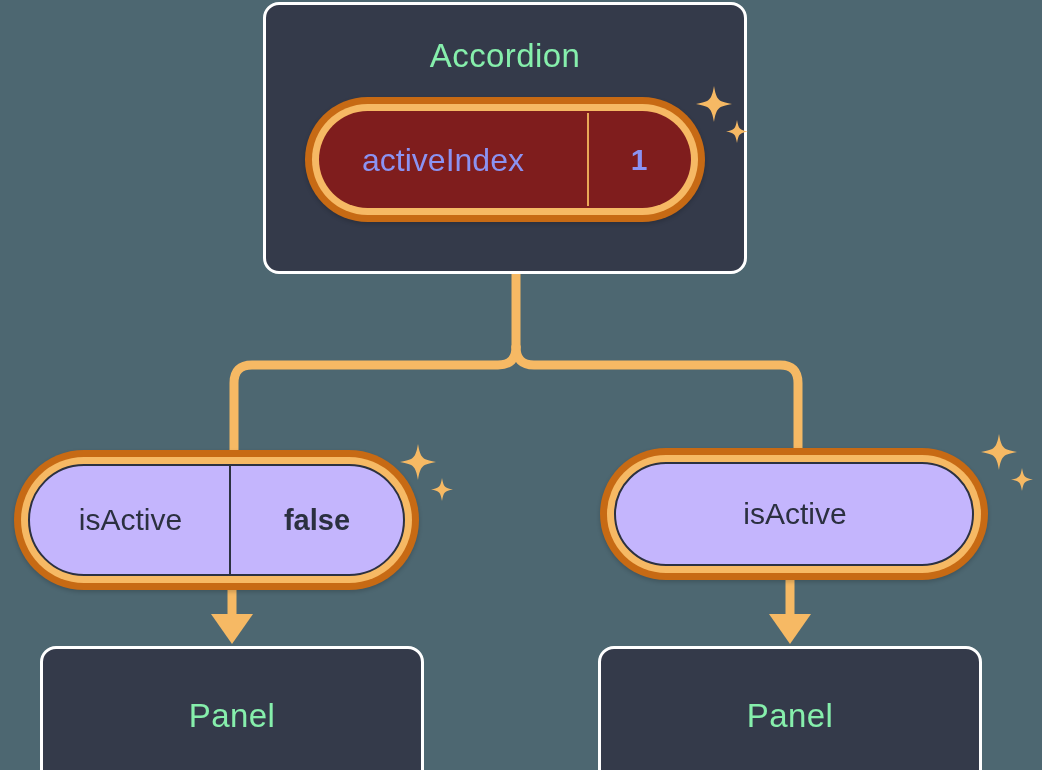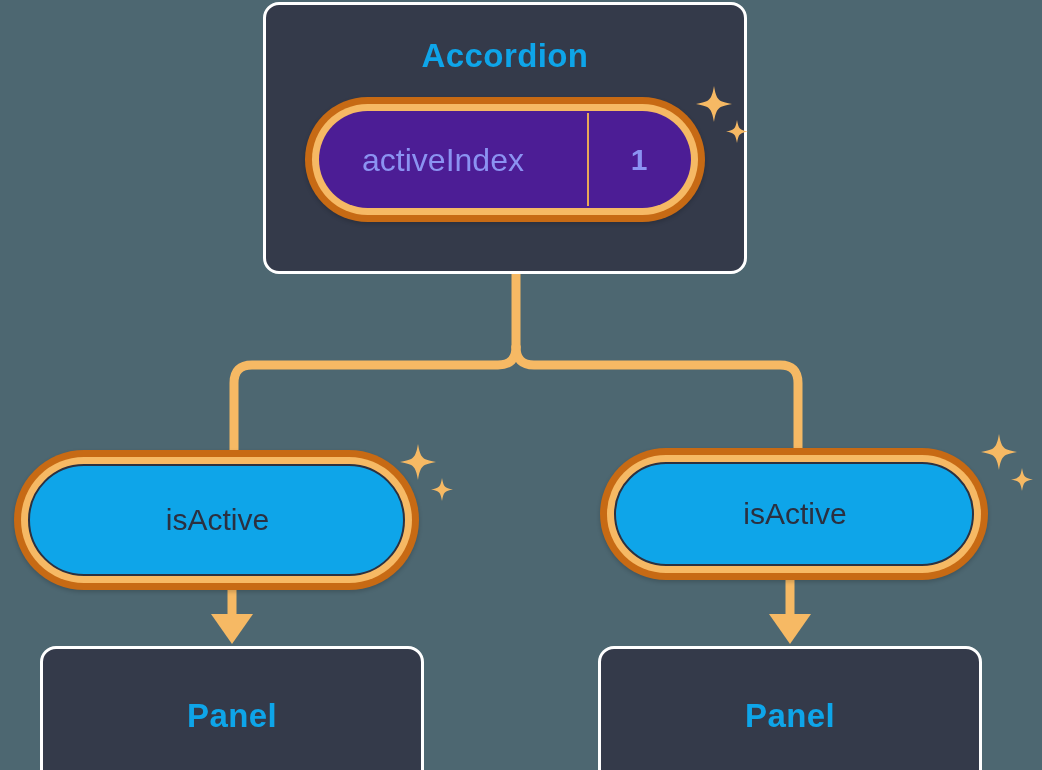--- a/index.html
+++ b/index.html
@@ -37,23 +37,23 @@
     z-index: 2;
     box-sizing: border-box;
     background: #343a4a;
     border: 3px solid #ffffff;
     border-radius: 16px;
     display: flex;
     flex-direction: column;
     align-items: center;
   }
   .node-title {
-    color: #0ea5e9;
+    color: #86efac;
     font-size: 33px;
-    font-weight: 700;
+    font-weight: 400;
     letter-spacing: 0.4px;
     line-height: 1;
     white-space: nowrap;
   }
 
   
   #accordion-box {
     left: 263px;
     top: 2px;
     width: 484px;
@@ -100,37 +100,37 @@
     align-items: center;
     justify-content: center;
     white-space: nowrap;
     line-height: 1;
   }
   .pill-key { flex: 1 1 auto; }
   .pill-val { flex: 0 0 auto; }
 
   
   .pill-dark .pill-body {
-    background: #4c1d95;
+    background: #7f1d1d;
     border: 2px solid transparent;
     gap: 28px;
   }
   .pill-dark .pill-key,
   .pill-dark .pill-val { color: #8b93f2; }
   .pill-dark .pill-key { font-size: 32px; padding: 0 22px 0 28px; }
   .pill-dark .pill-val {
     font-size: 30px;
     font-weight: 700;
     width: 100px;
     border-left: 2px solid #e9a857;
   }
 
   
   .pill-light .pill-body {
-    background: #0ea5e9;
+    background: #c4b5fd;
     border: 2px solid #2c3140;
   }
   .pill-light .pill-key,
   .pill-light .pill-val { color: #2b3040; }
   .pill-light .pill-key { font-size: 30px; padding: 0 18px 0 20px; }
   .pill-light .pill-val {
     font-size: 29px;
     font-weight: 700;
     border-left: 2px solid #2c3140;
     padding: 0 22px;
@@ -193,20 +193,21 @@
     <svg viewBox="0 0 64 70" xmlns="http://www.w3.org/2000/svg">
       <path fill="#f6b964" d="M24 2 C26.5 16 28 17.5 42 20 C28 22.5 26.5 24 24 38 C21.5 24 20 22.5 6 20 C20 17.5 21.5 16 24 2 Z"></path>
       <path fill="#f6b964" d="M47 36 C48.6 45 49.5 45.9 58 47.5 C49.5 49.1 48.6 50 47 59 C45.4 50 44.5 49.1 36 47.5 C44.5 45.9 45.4 45 47 36 Z"></path>
     </svg>
   </div>
 
   <div class="pill pill-light" id="pill-is-active-left">
     <div class="pill-ring">
       <div class="pill-body">
         <span class="pill-key">isActive</span>
+        <span class="pill-val">false</span>
       </div>
     </div>
   </div>
 
   <div class="sparkle-group" id="sparkle-left">
     <svg viewBox="0 0 68 70" xmlns="http://www.w3.org/2000/svg">
       <path fill="#f6b964" d="M26 4 C28.5 18 30 19.5 44 22 C30 24.5 28.5 26 26 40 C23.5 26 22 24.5 8 22 C22 19.5 23.5 18 26 4 Z"></path>
       <path fill="#f6b964" d="M50 38 C51.6 47 52.5 47.9 61 49.5 C52.5 51.1 51.6 52 50 61 C48.4 52 47.5 51.1 39 49.5 C47.5 47.9 48.4 47 50 38 Z"></path>
     </svg>
   </div>

